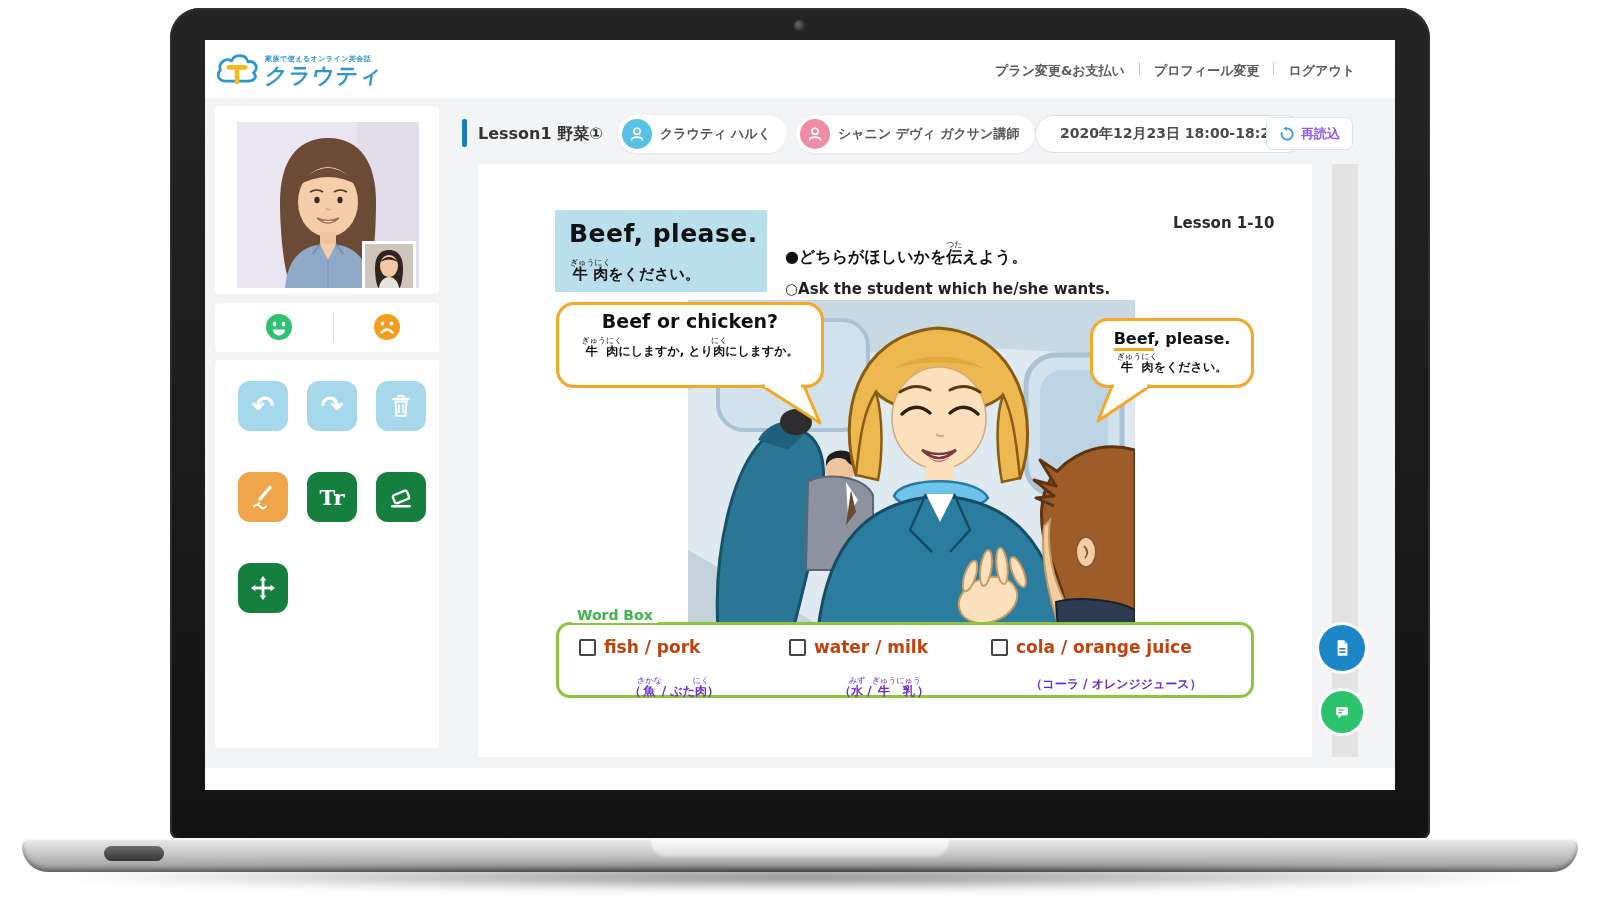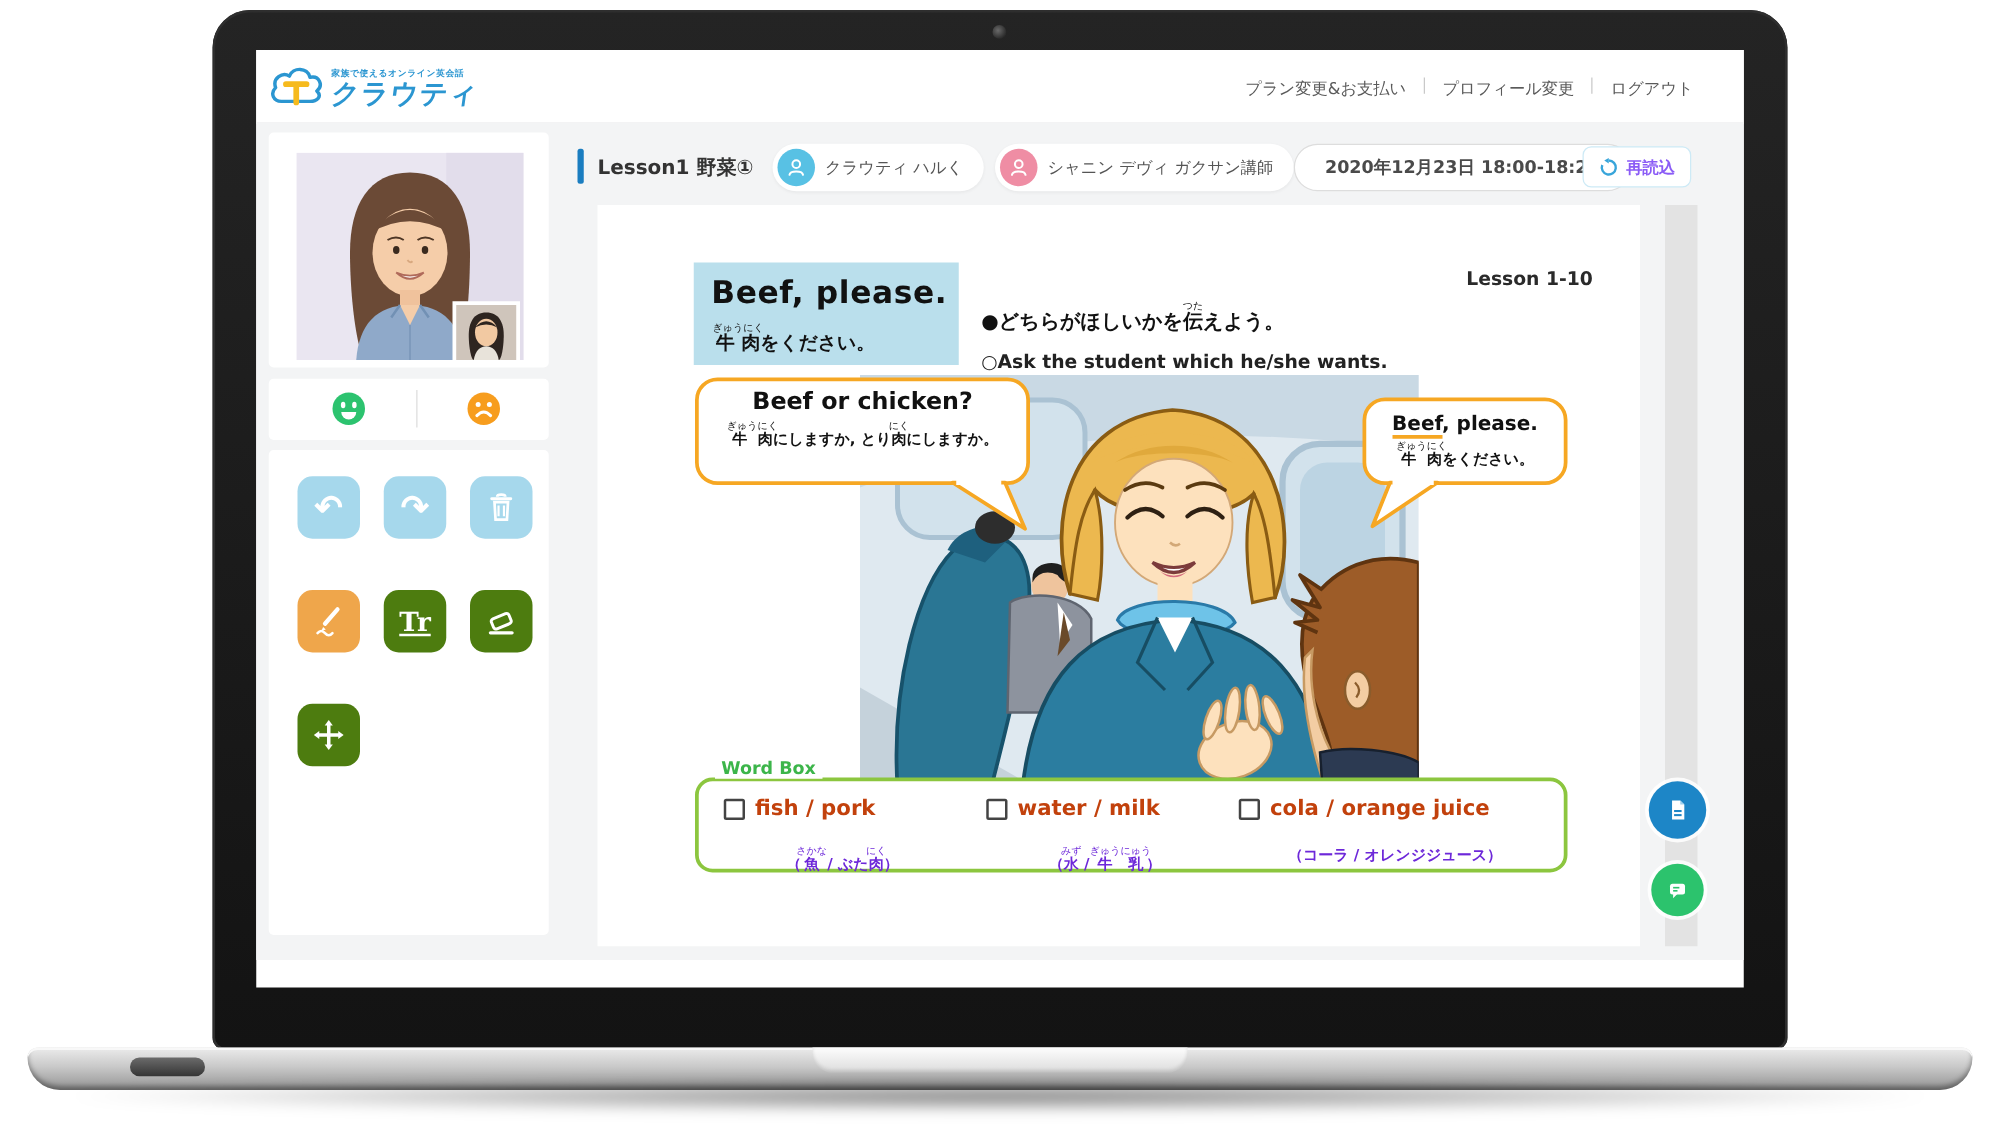--- a/index.html
+++ b/index.html
@@ -21,52 +21,52 @@
        background:linear-gradient(#6b6b6b,#353535);}
   .base-shadow{left:60px;top:864px;width:1480px;height:26px;
        background:radial-gradient(ellipse at center,rgba(0,0,0,.5),rgba(0,0,0,0) 72%);filter:blur(5px);}
 
   
   .app-header{left:205px;top:40px;width:1190px;height:58px;background:#fff;border-bottom:1px solid #e7e7e7;}
   .logo-wrap{left:215px;top:48px;width:220px;height:46px;display:flex;align-items:center;gap:6px;}
   .logo-texts{display:flex;flex-direction:column;line-height:1;}
   .logo-tagline{font-size:7px;color:#2b96d1;font-weight:bold;letter-spacing:.5px;margin-bottom:2px;}
   .logo-brand{font-size:22px;font-weight:800;color:#2b96d1;transform:skewX(-8deg);letter-spacing:1px;}
-  .top-nav{right:245px;top:62px;display:flex;align-items:flex-start;gap:14px;font-size:13px;color:#5a5a5a;font-weight:400;}
+  .top-nav{right:245px;top:62px;display:flex;align-items:flex-start;gap:14px;font-size:13px;color:#5a5a5a;font-weight:700;}
   .top-nav .navlink{cursor:pointer;white-space:nowrap;}
   .nav-div{width:1px;height:13px;background:#c9c9c9;}
 
   
   .content-bg{left:205px;top:98px;width:1190px;height:670px;background:#f3f4f5;}
 
   
   .card{background:#fff;border-radius:4px;}
   .cam-card{left:215px;top:106px;width:224px;height:188px;}
   .cam-photo{left:237px;top:122px;width:182px;height:166px;overflow:hidden;}
   .self-thumb{left:362px;top:241px;width:54px;height:50px;background:#fff;padding:3px;box-sizing:border-box;}
   .self-thumb-inner{width:100%;height:100%;background:#d8cfc6;overflow:hidden;position:relative;}
   .emoji-card{left:215px;top:303px;width:224px;height:49px;display:block;}
   .emoji-btn{width:30px;height:30px;cursor:pointer;}
   .emoji-div{left:333px;top:312px;width:1px;height:30px;background:#ddd;}
   .tools-card{left:215px;top:360px;width:224px;height:388px;}
   .tool{width:50px;height:50px;border-radius:12px;border:none;display:flex;align-items:center;justify-content:center;
         color:#fff;cursor:pointer;padding:0;}
   .tool-light{background:#a6d8ec;}
-  .tool-blue{background:#4d7c0f;text-decoration:underline;}
+  .tool-blue{background:#15803d;}
   .tool-orange{background:#efa64b;}
   .tool .uglyph{font-size:27px;font-weight:bold;color:#fff;line-height:1;}
   .tr-label{font-family:"DejaVu Serif","Liberation Serif",serif;font-size:21px;font-weight:bold;}
 
   
   .lesson-accent{left:462px;top:119px;width:5px;height:28px;background:#1a7dc0;border-radius:2px;}
   .lesson-title{left:478px;top:124px;font-size:16px;font-weight:bold;color:#333;}
   .pill{height:38px;border-radius:19px;background:#fff;display:flex;align-items:center;
         box-shadow:0 1px 3px rgba(0,0,0,.06);padding:0 16px 0 4px;gap:8px;}
   .pill-avatar{width:30px;height:30px;border-radius:50%;display:flex;align-items:center;justify-content:center;flex:0 0 auto;}
-  .pill-name{font-size:13px;color:#555;font-weight:400;white-space:nowrap;}
+  .pill-name{font-size:13px;color:#555;font-weight:700;white-space:nowrap;}
   .student-pill{left:618px;top:115px;}
   .teacher-pill{left:796px;top:115px;text-align:center;}
   .date-pill{left:1035px;top:115px;height:36px;border:1px solid #ddd;border-radius:19px;background:#fff;
         display:flex;align-items:center;padding:0 24px;font-size:14px;color:#4a4a4a;font-weight:600;}
   .reload-btn{left:1266px;top:117px;height:33px;border:1px solid #cdeaf6;border-radius:7px;background:#fff;
         display:flex;align-items:center;gap:6px;padding:0 12px;color:#8b5cf6;font-size:13px;font-weight:bold;cursor:pointer;}
 
   
   .slide{left:478px;top:164px;width:834px;height:593px;background:#fff;overflow:hidden;}
   .scroll-strip{left:1332px;top:164px;width:26px;height:593px;background:#e3e3e3;cursor:pointer;}

